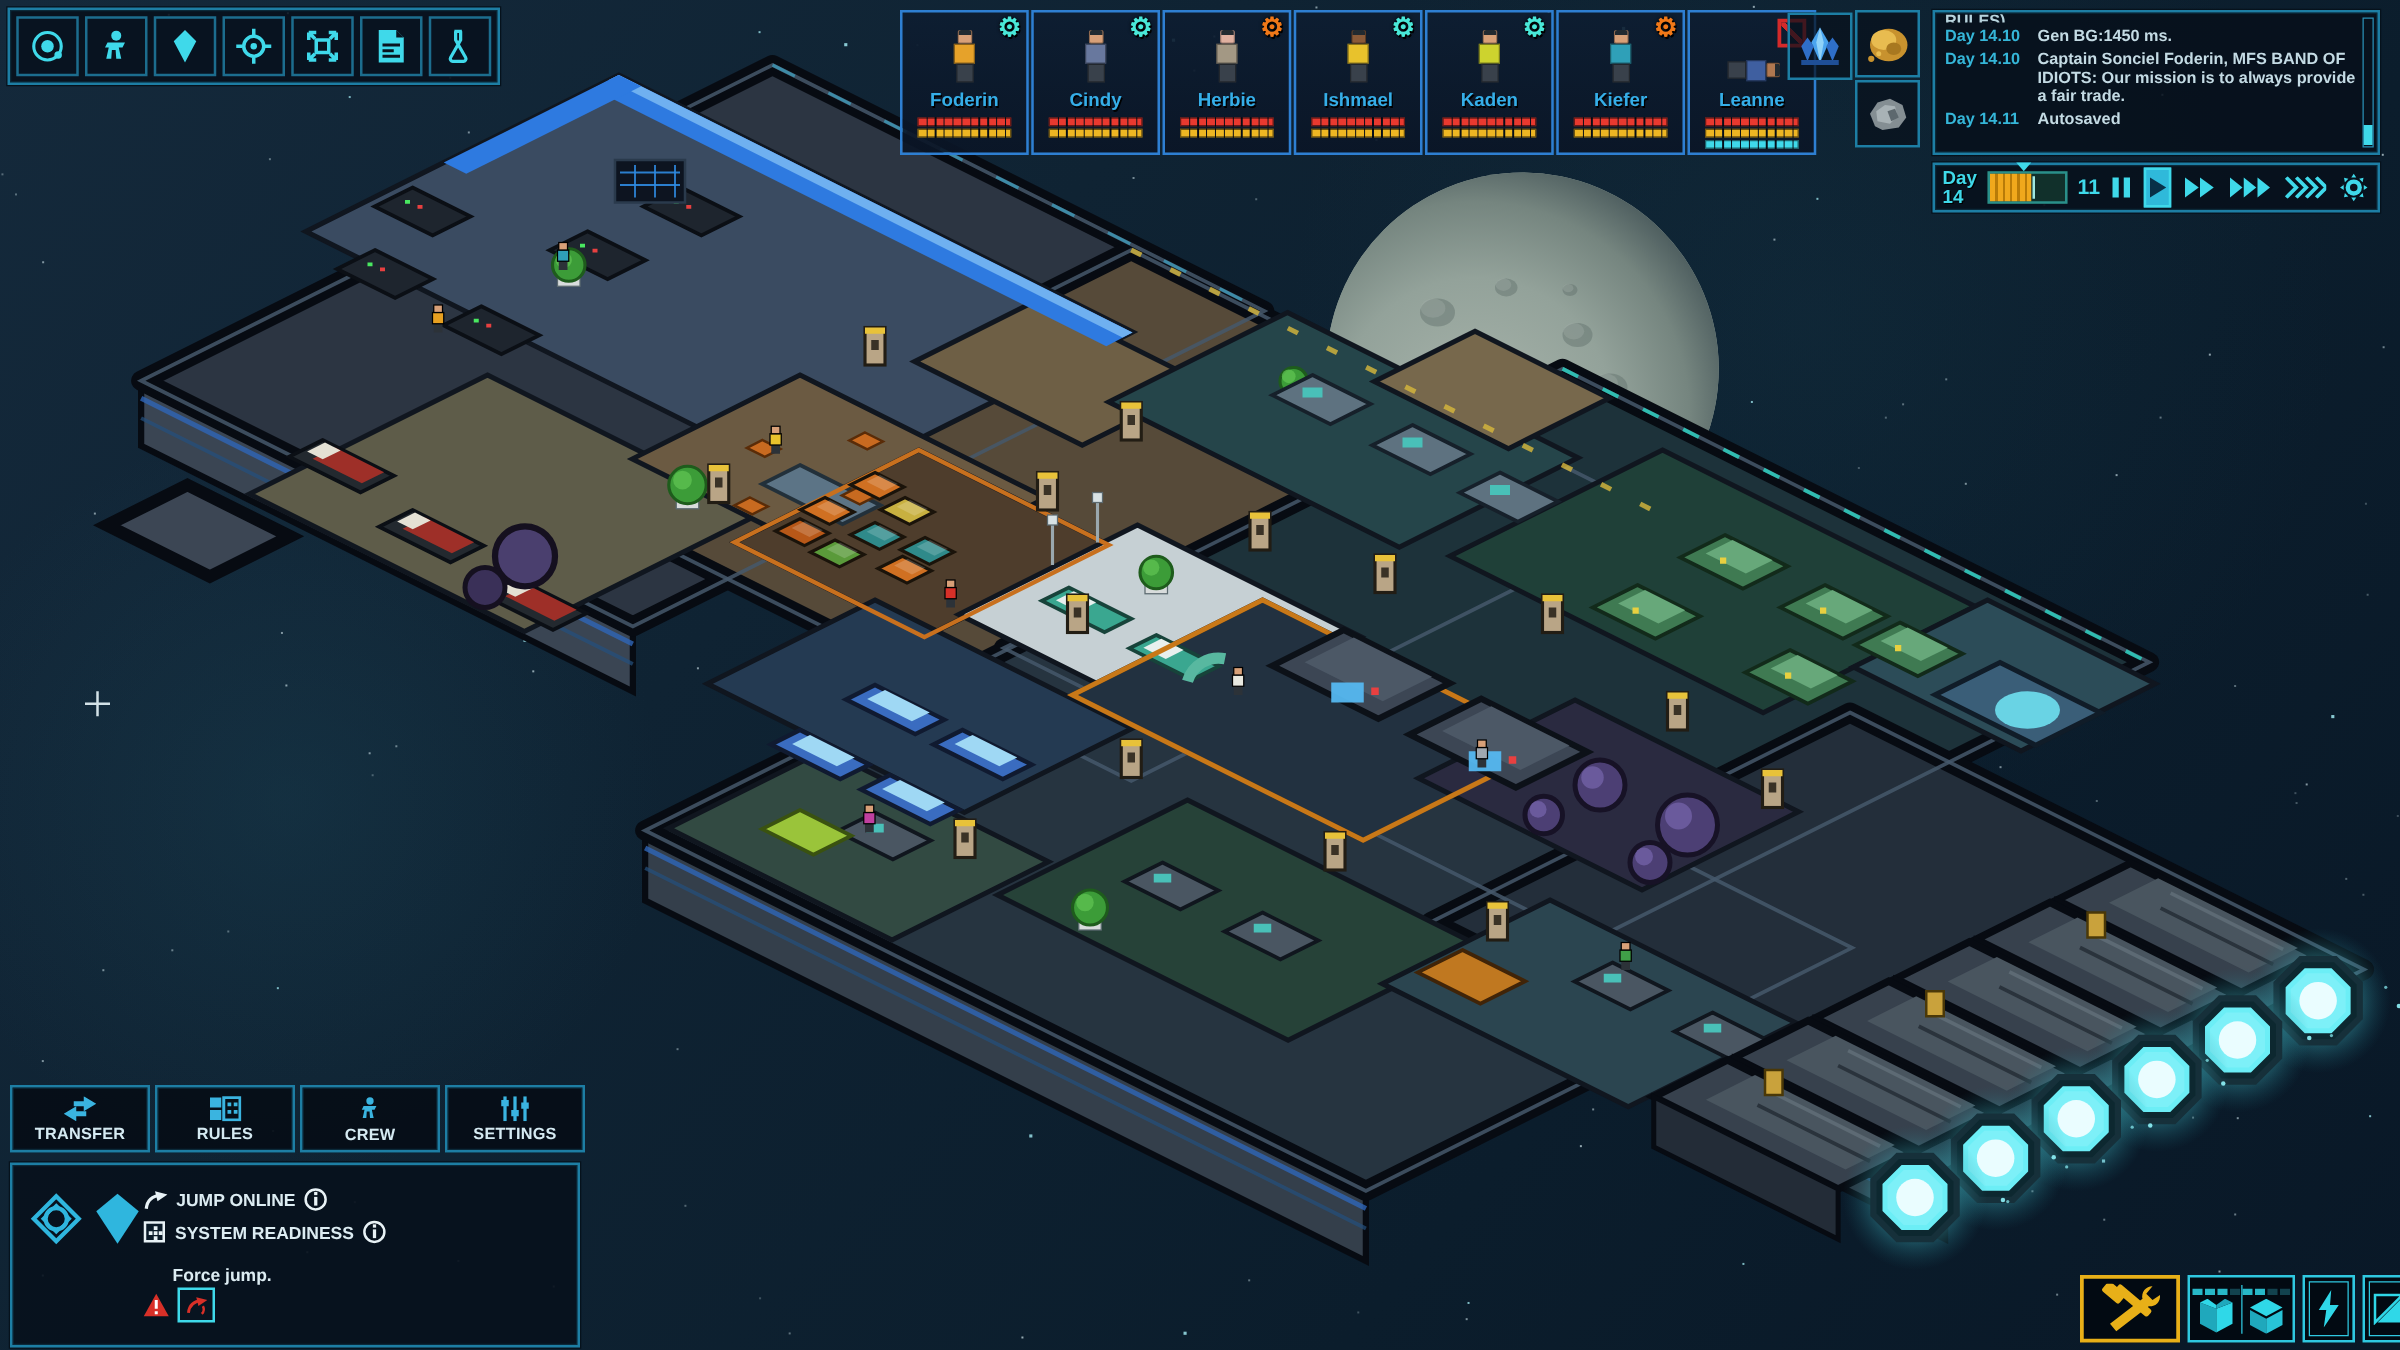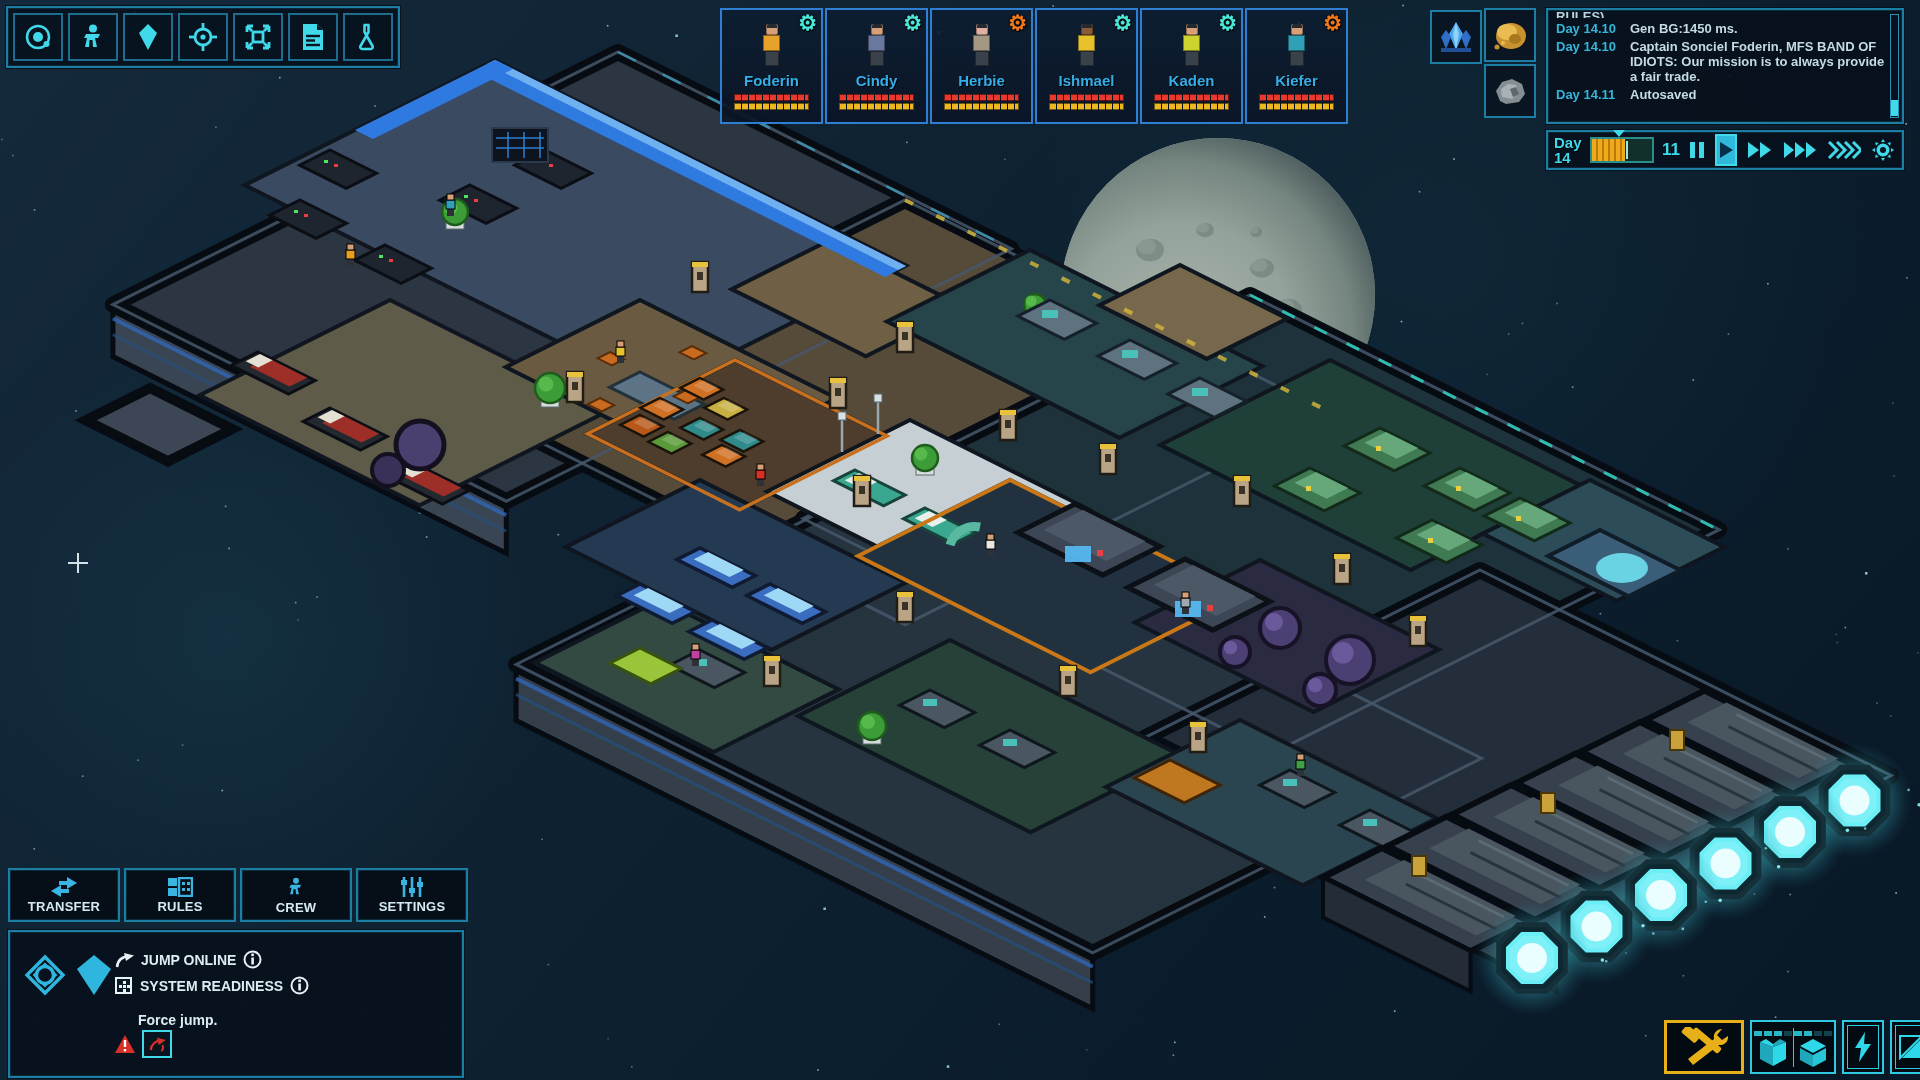--- a/index.html
+++ b/index.html
@@ -760,20 +760,34 @@
           <div class="head"></div>
           <div class="torso"></div>
           <div class="legs"></div>
         </div>
       <div class="crew-name">Kiefer</div>
       <div class="crew-bars">
           <div class="bar" style="background: repeating-linear-gradient(90deg, rgb(232, 57, 47) 0px, rgb(232, 57, 47) 6px, rgba(0, 0, 0, 0.38) 6px, rgba(0, 0, 0, 0.38) 7px);"></div>
           <div class="bar" style="background: repeating-linear-gradient(90deg, rgb(237, 182, 35) 0px, rgb(237, 182, 35) 6px, rgba(0, 0, 0, 0.38) 6px, rgba(0, 0, 0, 0.38) 7px);"></div>
         </div>
     </div>
+    <div class="crew-card lying" style="--shirt: #3f5fa0; --skin: #b07850;">
+      <div class="no-task"></div>
+      <div class="crew-sprite">
+          <div class="head"></div>
+          <div class="torso"></div>
+          <div class="legs"></div>
+        </div>
+      <div class="crew-name">Leanne</div>
+      <div class="crew-bars">
+          <div class="bar" style="background: repeating-linear-gradient(90deg, rgb(232, 57, 47) 0px, rgb(232, 57, 47) 6px, rgba(0, 0, 0, 0.38) 6px, rgba(0, 0, 0, 0.38) 7px);"></div>
+          <div class="bar" style="background: repeating-linear-gradient(90deg, rgb(237, 182, 35) 0px, rgb(237, 182, 35) 6px, rgba(0, 0, 0, 0.38) 6px, rgba(0, 0, 0, 0.38) 7px);"></div>
+          <div class="bar" style="background: repeating-linear-gradient(90deg, rgb(63, 217, 234) 0px, rgb(63, 217, 234) 6px, rgba(0, 0, 0, 0.38) 6px, rgba(0, 0, 0, 0.38) 7px);"></div>
+        </div>
+    </div>
   </div>
 
   <div class="res-box" style="left:1430px;top:10px;">
     <svg width="38" height="34" viewBox="0 0 38 34">
       <polygon points="19,2 26,14 19,30 12,14" fill="#4aa4ee"></polygon>
       <polygon points="9,10 14,17 9,29 4,17" fill="#2f6fc8"></polygon>
       <polygon points="29,10 34,17 29,29 24,17" fill="#2f6fc8"></polygon>
       <polygon points="19,2 22,14 19,30 16,14" fill="#8fd2f8"></polygon>
       <rect x="4" y="28" width="30" height="4" fill="#1f4f96"></rect>
     </svg>

